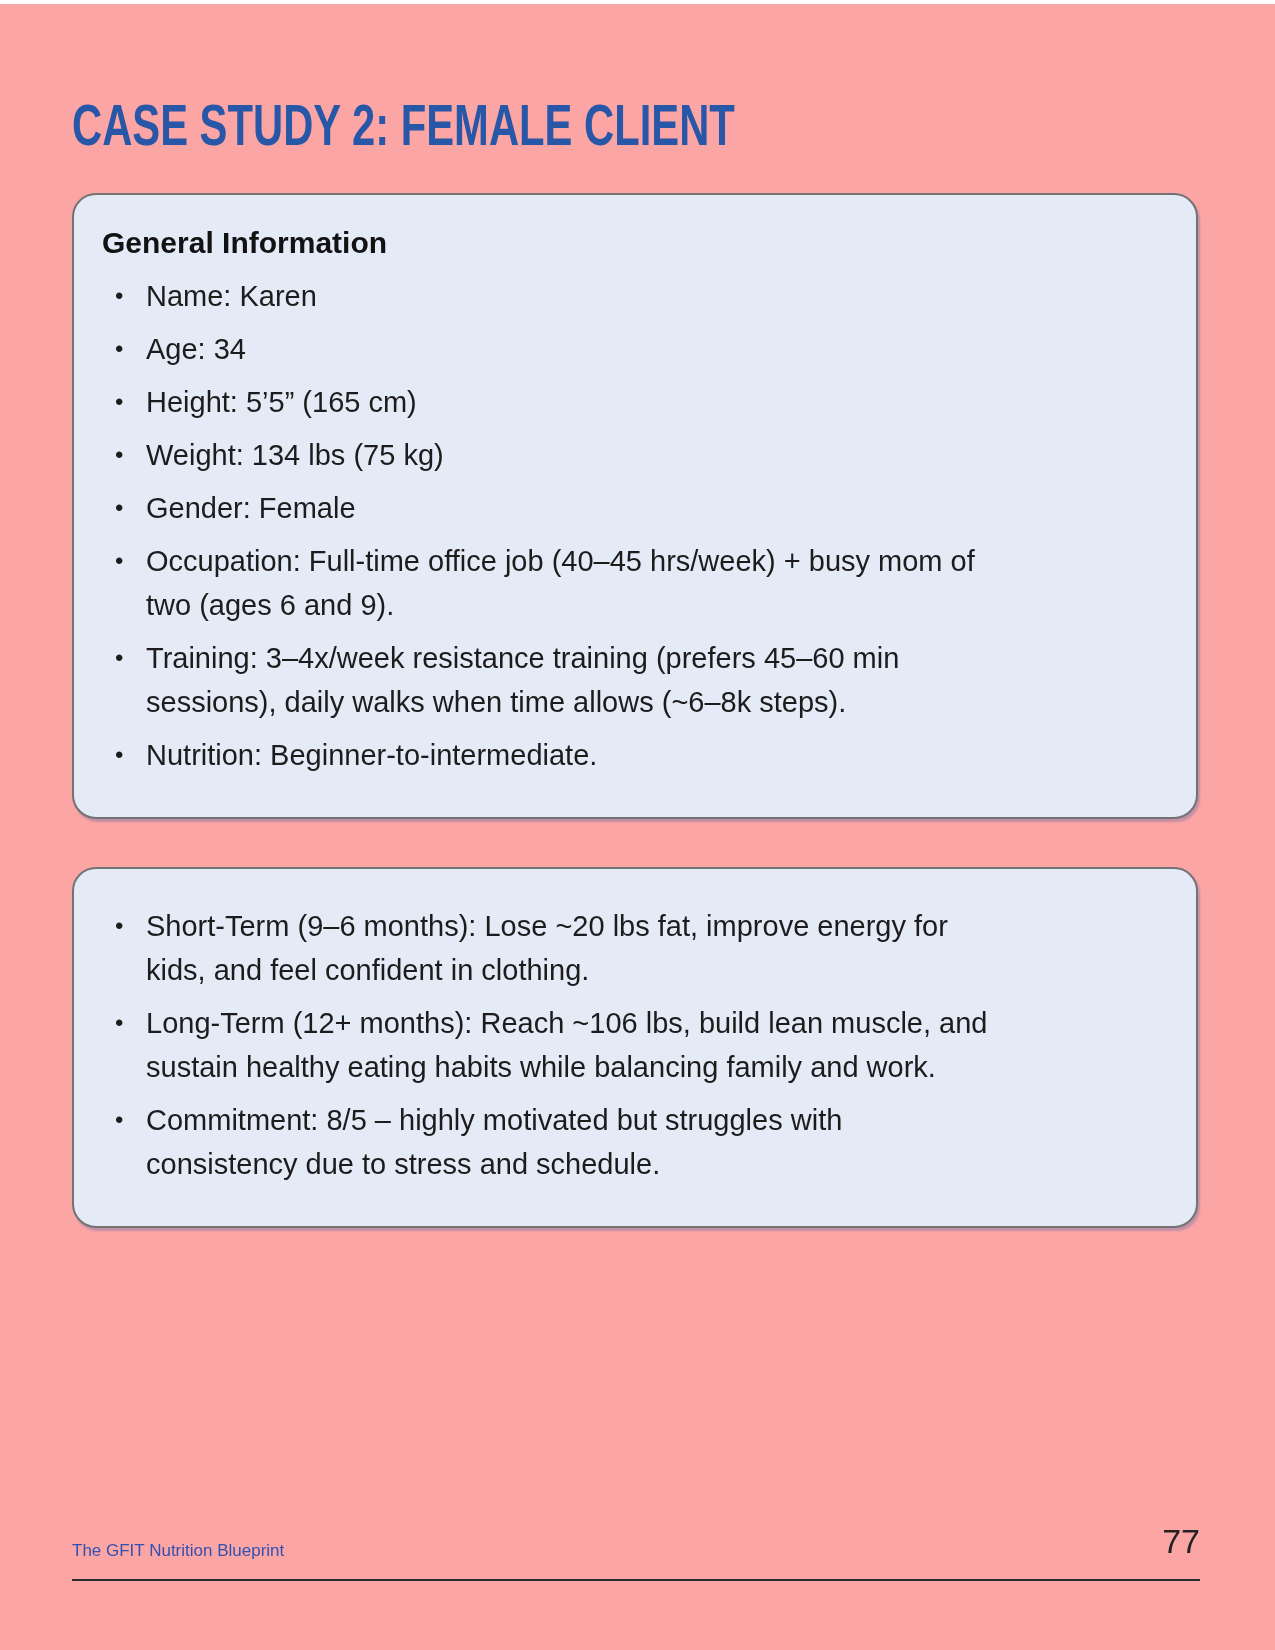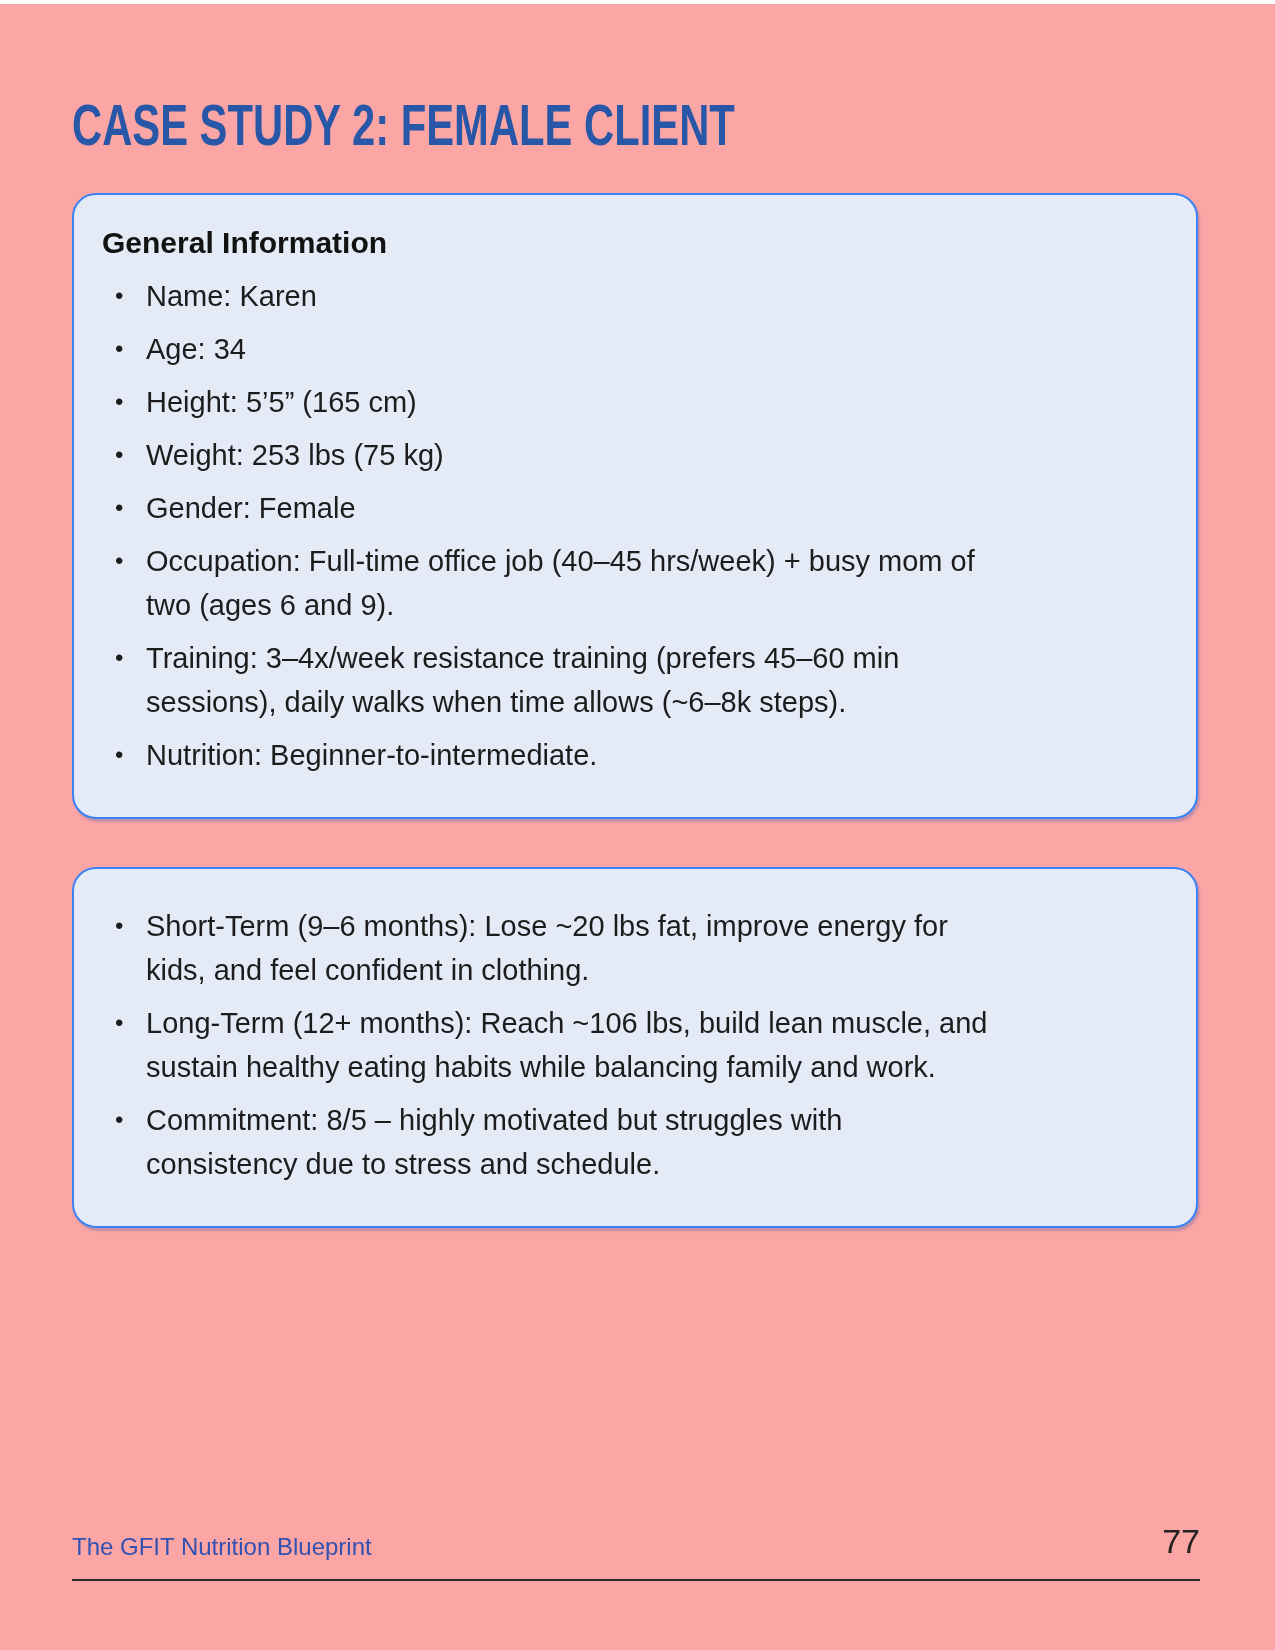--- a/index.html
+++ b/index.html
@@ -23,21 +23,21 @@
     color: #2857a8;
     letter-spacing: 0px;
     transform: scaleX(0.72);
     transform-origin: 0 50%;
     white-space: nowrap;
   }
 
   .card {
     margin-top: 39px;
     background: #e5eaf7;
-    border: 2px solid #3b82f6;
+    border: 2px solid #737373;
     border-radius: 24px;
     padding: 26px 30px 40px 28px;
     box-shadow: 2px 3px 2px rgba(62, 92, 165, 0.30);
     box-sizing: border-box;
   }
   .card + .card { margin-top: 48px; }
 
   .card-heading {
     font-size: 30px;
     font-weight: 700;
@@ -74,21 +74,21 @@
     right: 75px;
     bottom: 73px;
   }
   .footer-row {
     display: flex;
     justify-content: space-between;
     align-items: flex-end;
     margin-bottom: 18px;
   }
   .footer-title {
-    font-size: 24px;
+    font-size: 17px;
     color: #3351b0;
   }
   .page-number {
     font-size: 34px;
     color: #222222;
   }
   .footer-rule {
     border-top: 2px solid #2b2b2b;
     height: 0;
   }
@@ -111,21 +111,21 @@
         <div class="li">
           <span class="li-bullet">•</span>
           <span class="li-text">Age: 34</span>
         </div>
         <div class="li">
           <span class="li-bullet">•</span>
           <span class="li-text">Height: 5’5” (165 cm)</span>
         </div>
         <div class="li">
           <span class="li-bullet">•</span>
-          <span class="li-text">Weight: 253 lbs (75 kg)</span>
+          <span class="li-text">Weight: 134 lbs (75 kg)</span>
         </div>
         <div class="li">
           <span class="li-bullet">•</span>
           <span class="li-text">Gender: Female</span>
         </div>
         <div class="li">
           <span class="li-bullet">•</span>
           <span class="li-text">Occupation: Full-time office job (40–45 hrs/week) + busy mom of
 two (ages 6 and 9).</span>
         </div>

